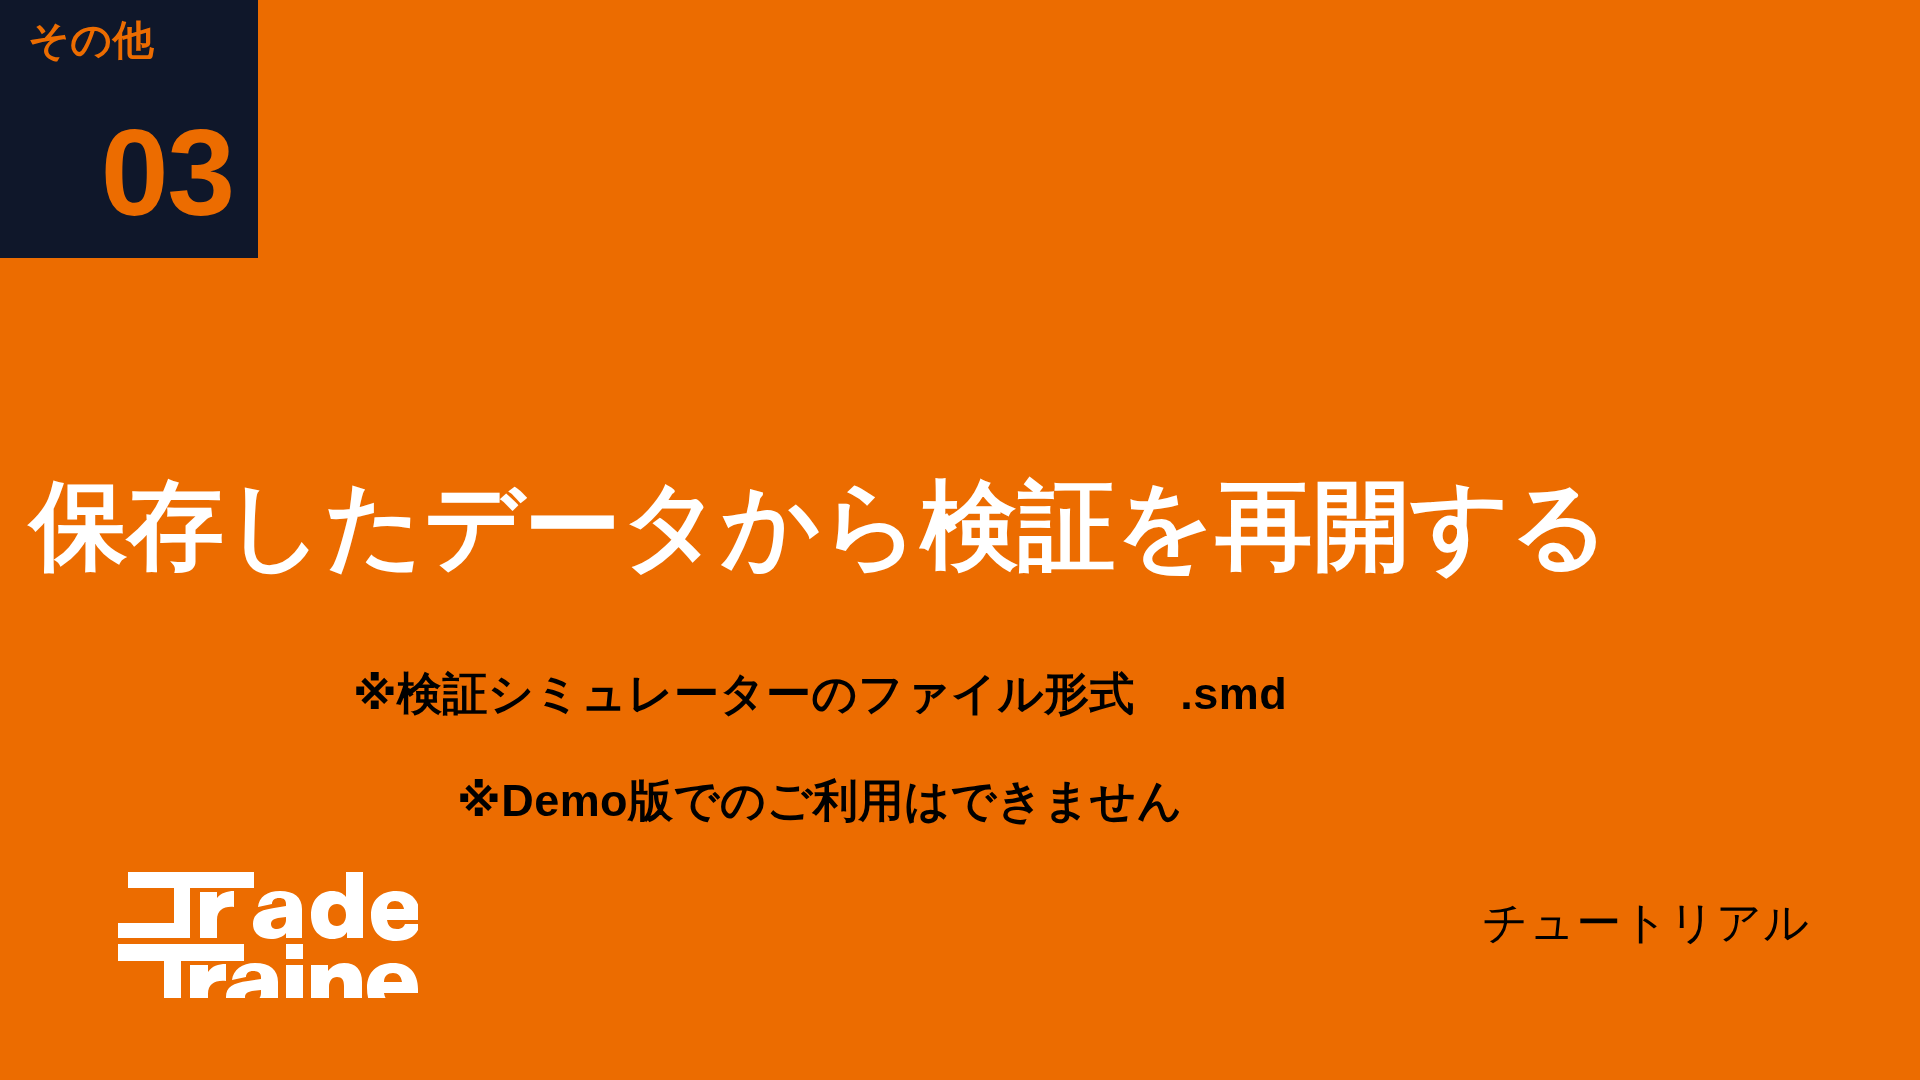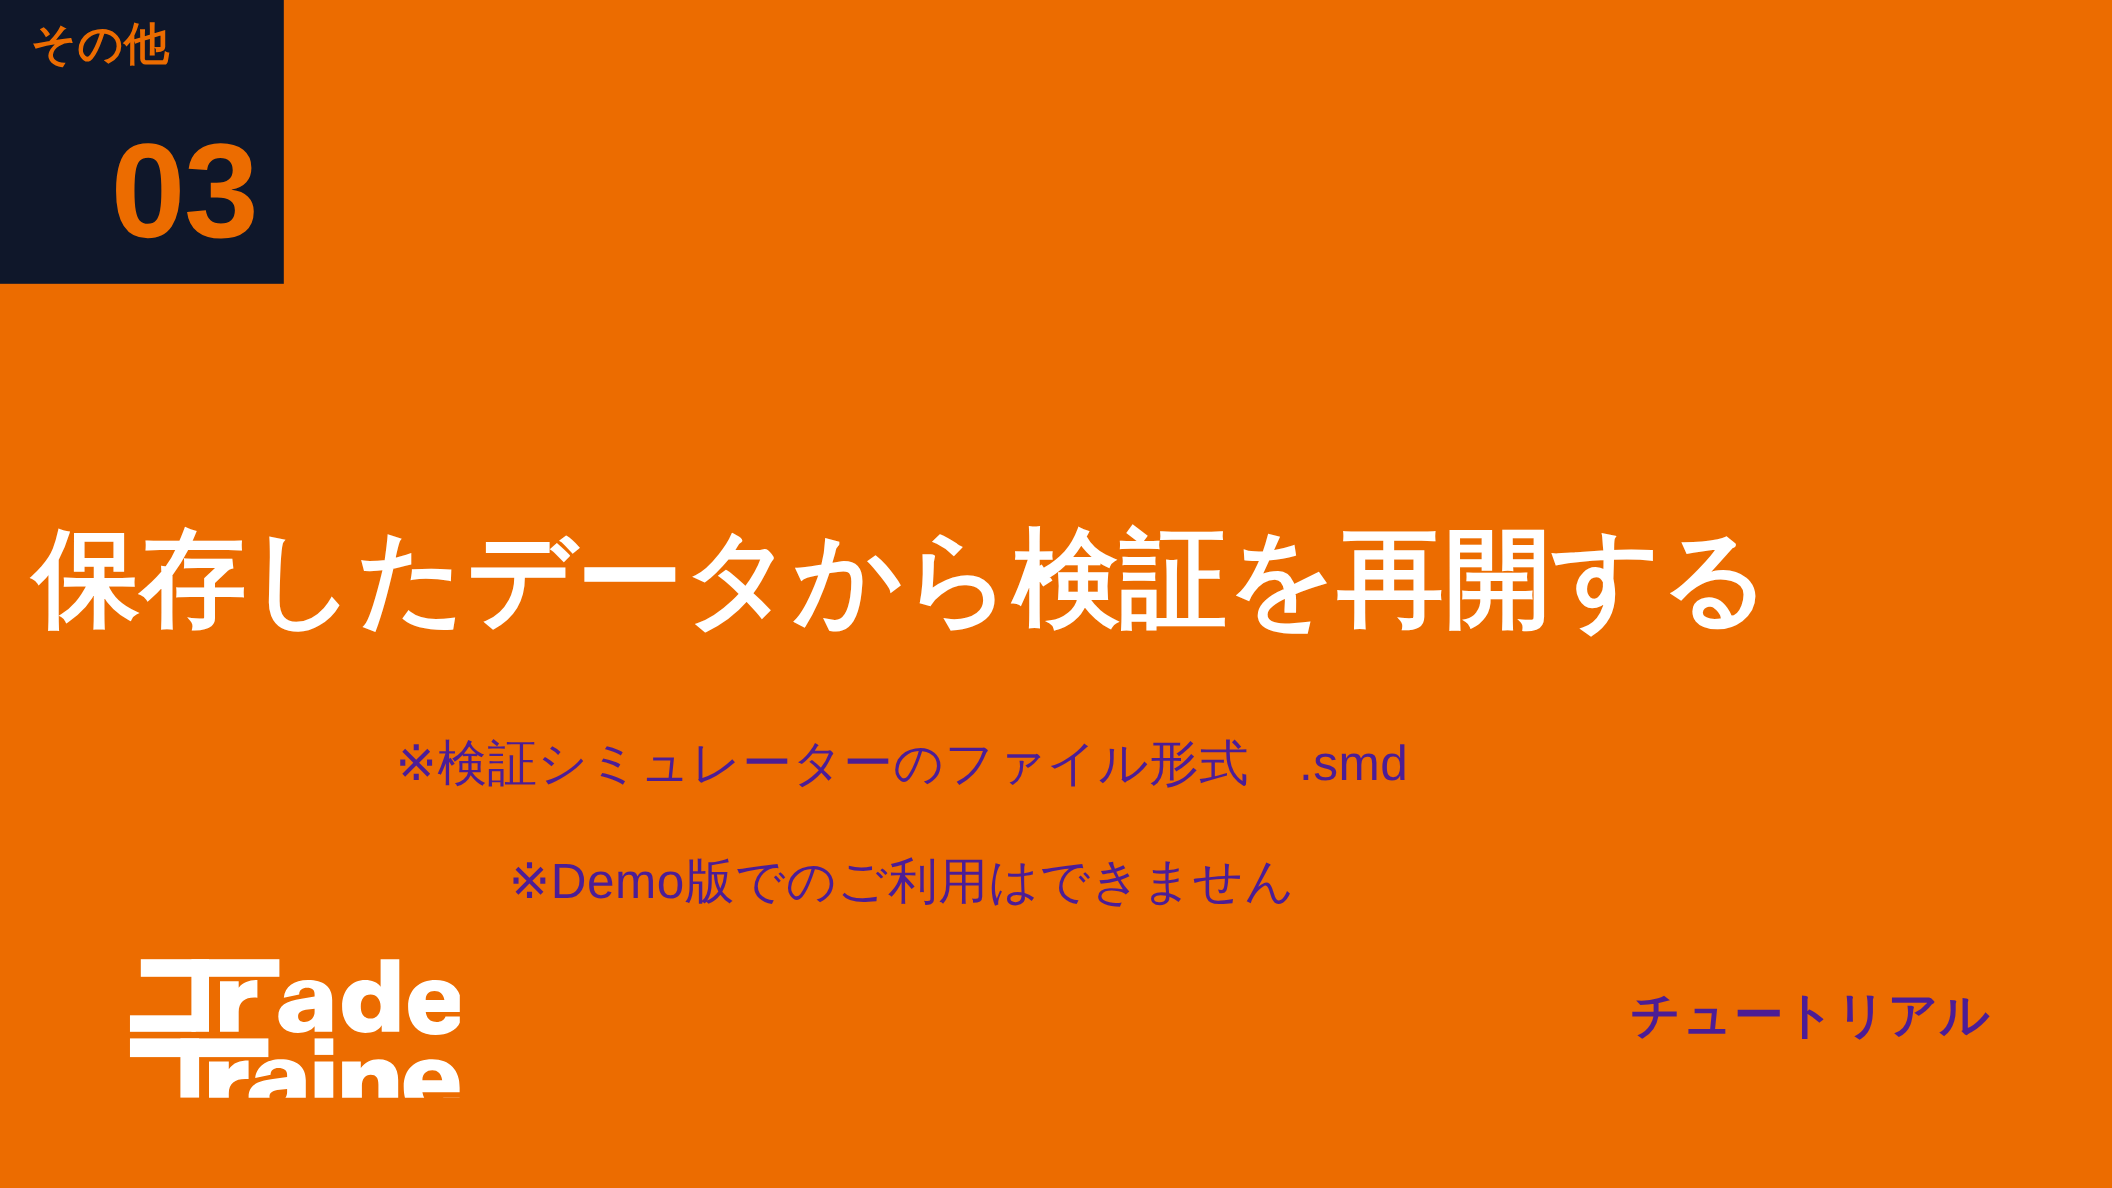--- a/index.html
+++ b/index.html
@@ -74,23 +74,23 @@
   }
 
   .subtitle-list {
     margin: 0;
     padding: 0;
     list-style: none;
   }
 
   .subtitle-line {
     font-size: 45px;
-    font-weight: 400;
-    line-height: 1;
-    color: #4c1d95;
+    font-weight: 700;
+    line-height: 1;
+    color: #000000;
     letter-spacing: 0.01em;
     white-space: pre;
   }
 
   .subtitle-line.line-1 { margin-top: 88px; }
   .subtitle-line.line-2 { margin-top: 62px; }
 
   
   .brand-logo {
     position: absolute;
@@ -114,23 +114,23 @@
     clip: rect(0 0 0 0);
     white-space: nowrap;
   }
 
   
   .footer-label {
     position: absolute;
     right: 110px;
     top: 900px;
     font-size: 45px;
-    font-weight: 700;
-    line-height: 1;
-    color: #4c1d95;
+    font-weight: 400;
+    line-height: 1;
+    color: #000000;
     letter-spacing: 0.02em;
     white-space: nowrap;
   }
 </style>
 </head>
 <body>
 
 <div class="slide">
 
   <div class="badge">

